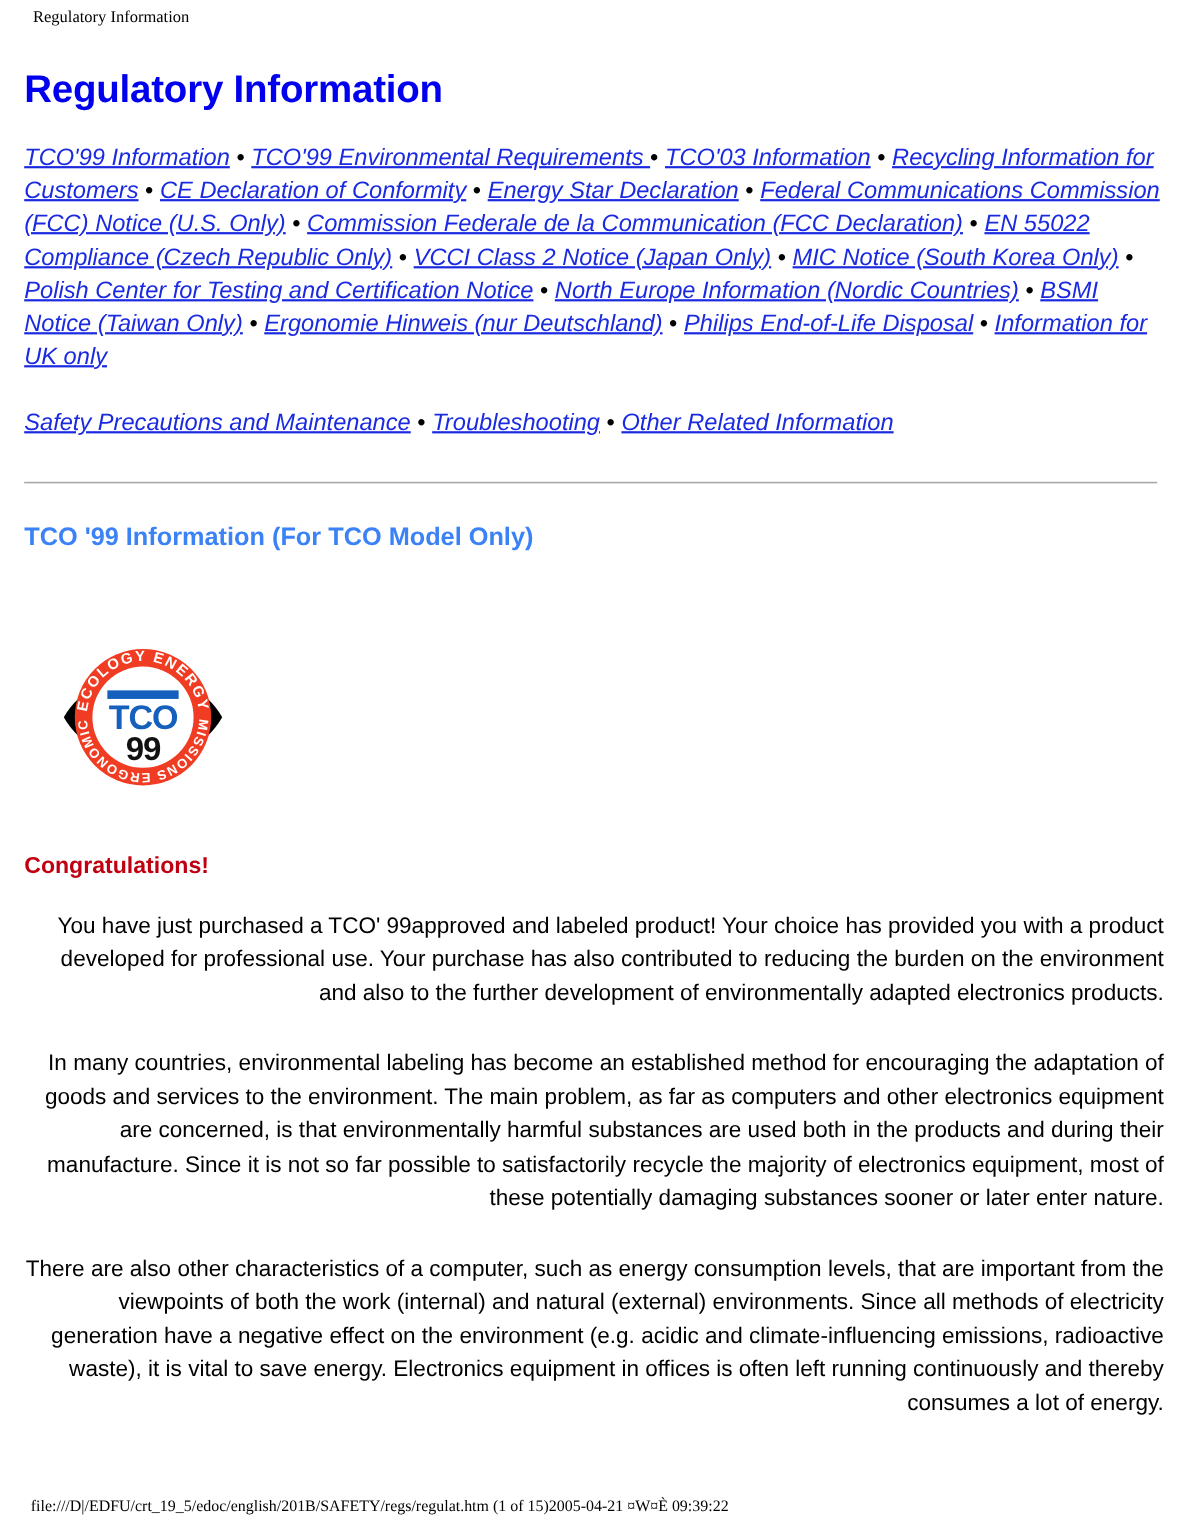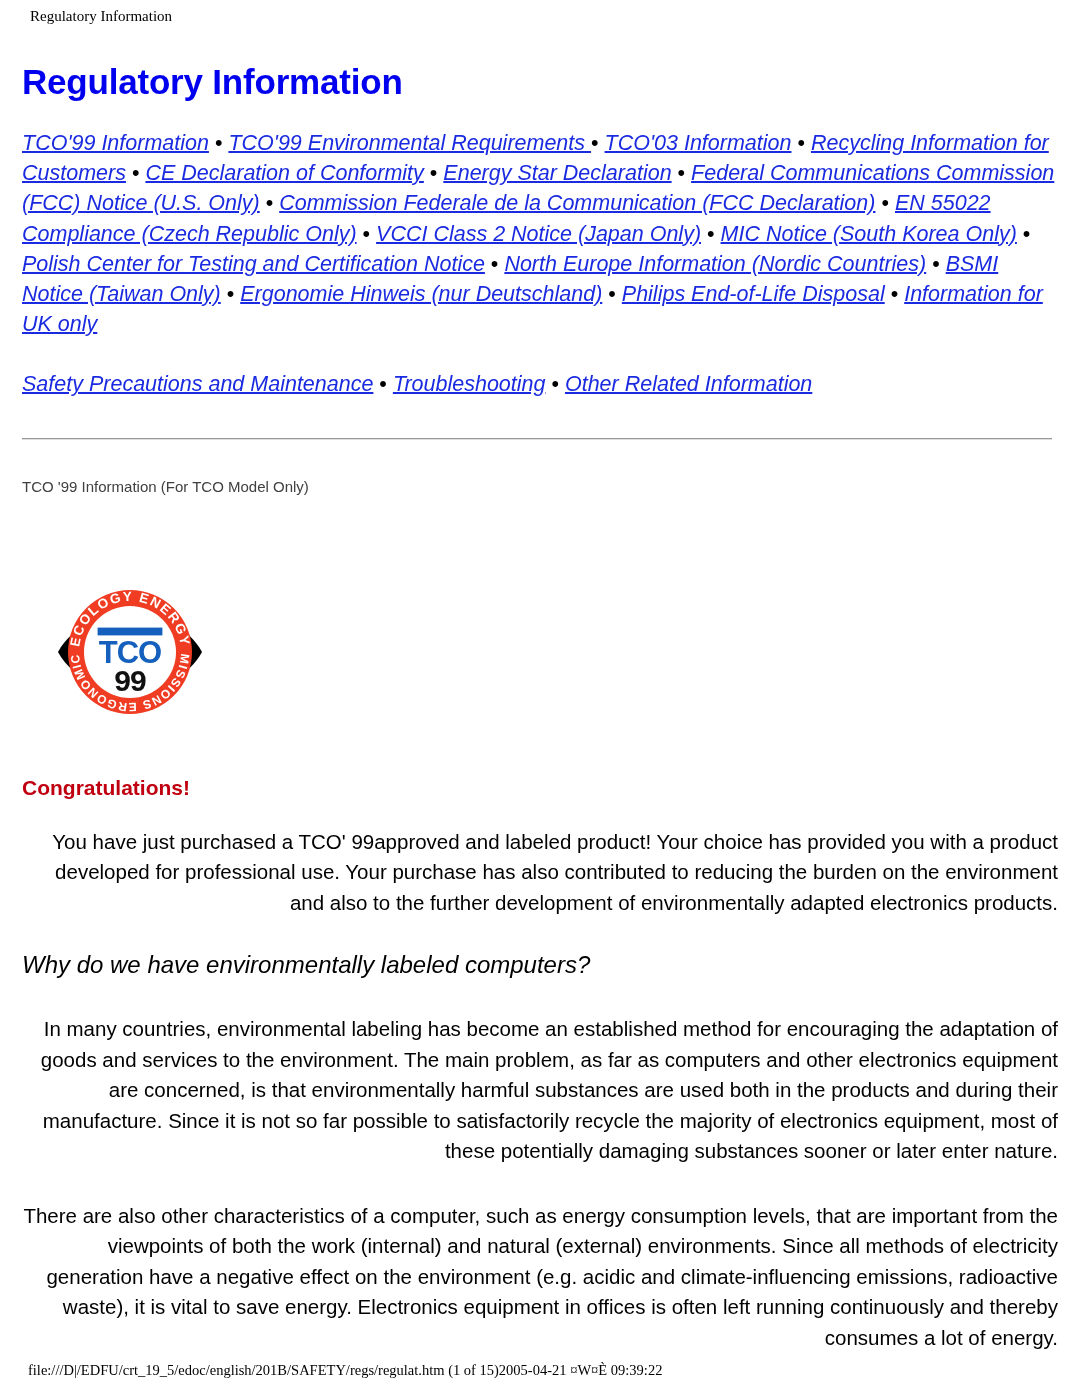--- a/index.html
+++ b/index.html
@@ -72,24 +72,24 @@
     border: none;
     border-top: 1px solid #999999;
     border-bottom: 1px solid #dddddd;
     height: 0;
     margin: 38px 0 0 0;
     width: 1030px;
   }
 
   h2.section-title {
     margin: 35px 0 0 0;
-    font-size: 15px;
+    font-size: 23px;
     line-height: 24px;
-    font-weight: normal;
-    color: #404040;
+    font-weight: bold;
+    color: #3b82f6;
   }
 
   
   .logo-wrap {
     margin: 78px 0 0 28px;
     width: 160px;
     height: 150px;
     position: relative;
   }
   .logo {
@@ -187,21 +187,20 @@
       <text x="80" y="86" text-anchor="middle" font-family="&quot;Liberation Sans&quot;, sans-serif" font-size="31" font-weight="bold" fill="#1560bd" letter-spacing="-1">TCO</text>
 
       <text x="80" y="114" text-anchor="middle" font-family="&quot;Liberation Sans&quot;, sans-serif" font-size="30" font-weight="bold" fill="#111111" letter-spacing="-1">99</text>
     </svg>
   </div>
 
   <h3 class="congrats">Congratulations!</h3>
 
   <p class="body-text">You have just purchased a TCO' 99approved and labeled product! Your choice has provided you with a product developed for professional use. Your purchase has also contributed to reducing the burden on the environment and also to the further development of environmentally adapted electronics products.</p>
 
-  <h4 class="subhead-italic">Why do we have environmentally labeled computers?</h4>
 
   <p class="body-text tight">In many countries, environmental labeling has become an established method for encouraging the adaptation of goods and services to the environment. The main problem, as far as computers and other electronics equipment are concerned, is that environmentally harmful substances are used both in the products and during their manufacture. Since it is not so far possible to satisfactorily recycle the majority of electronics equipment, most of these potentially damaging substances sooner or later enter nature.</p>
 
   <p class="body-text tight">There are also other characteristics of a computer, such as energy consumption levels, that are important from the viewpoints of both the work (internal) and natural (external) environments. Since all methods of electricity generation have a negative effect on the environment (e.g. acidic and climate-influencing emissions, radioactive waste), it is vital to save energy. Electronics equipment in offices is often left running continuously and thereby consumes a lot of energy.</p>
 
 </div>
 
 <div class="page-footer">file:///D|/EDFU/crt_19_5/edoc/english/201B/SAFETY/regs/regulat.htm (1 of 15)2005-04-21 ¤W¤È 09:39:22</div>
 
 </body></html>

